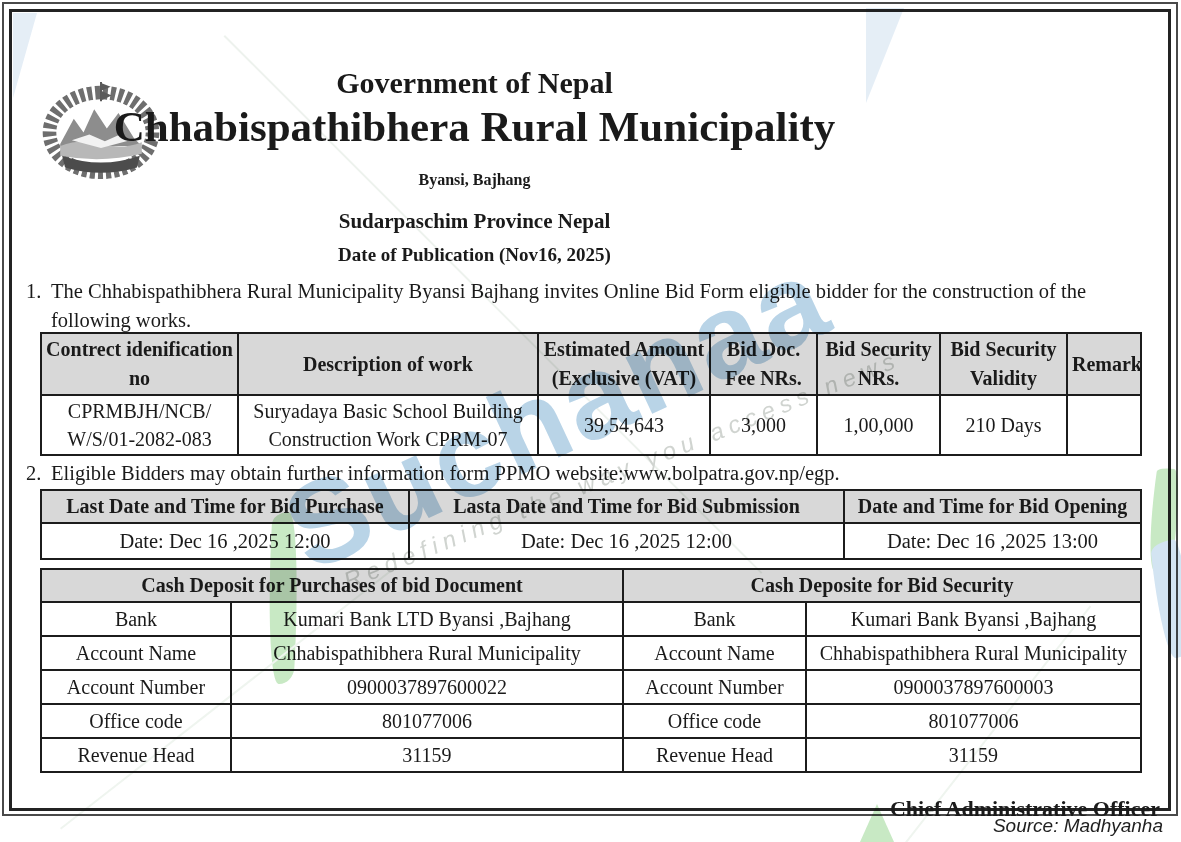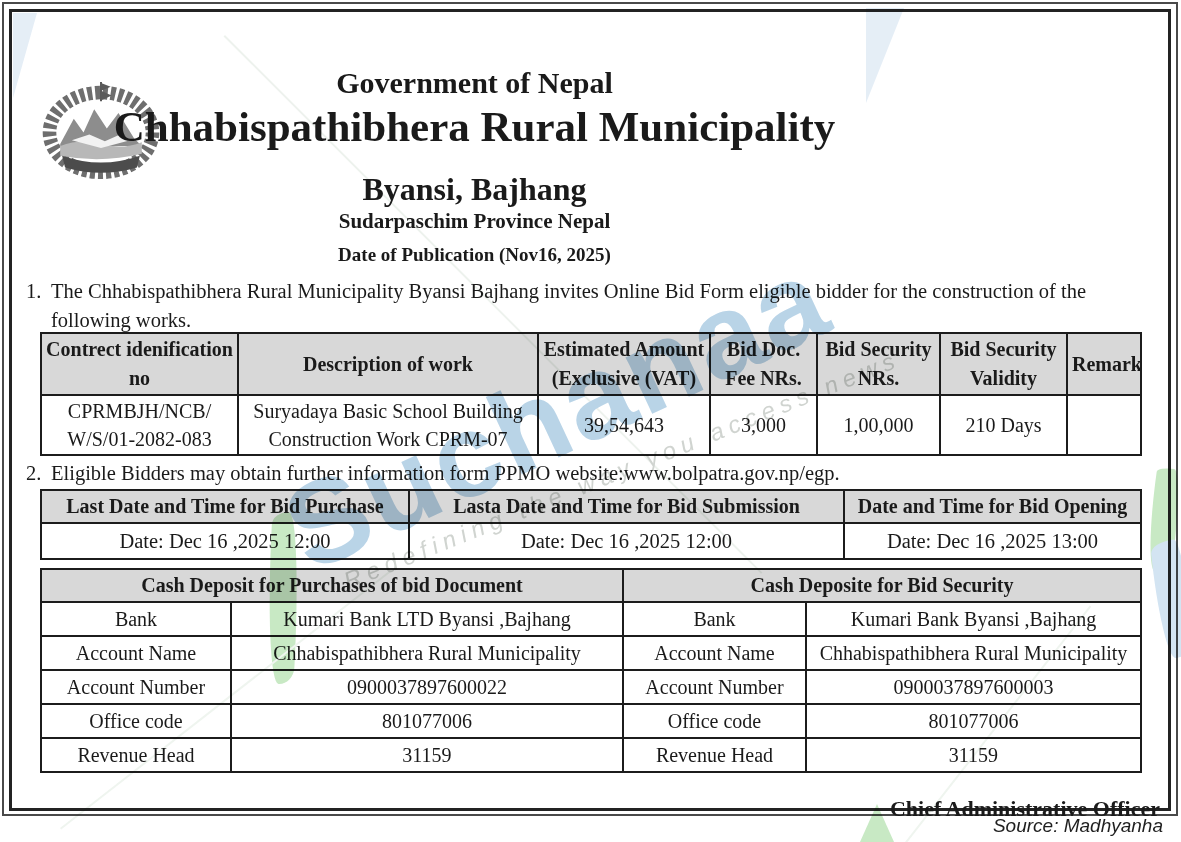--- a/index.html
+++ b/index.html
@@ -15,21 +15,21 @@
 
   
   .banner { position:absolute; left:295px; top:0; width:572px; height:57px;
     background:#141414; z-index:4; display:flex; align-items:center; justify-content:center; }
   .banner span { color:#ffffff; font-size:37px; font-weight:bold; letter-spacing:0.5px; }
 
   
   .hd { position:absolute; left:0; width:949px; text-align:center; font-weight:bold; z-index:3; }
   .hd-gov  { top:66px;  font-size:30px; }
   .hd-muni { top:102px; font-size:43px; }
-  .hd-addr { top:171px; font-size:32px; }
+  .hd-addr { top:171px; font-size:16px; }
   .hd-prov { top:209px; font-size:21px; }
   .hd-pub  { top:244px; font-size:19px; }
 
   
   .emblem { position:absolute; left:33px; top:80px; width:136px; height:102px; z-index:3; }
 
   
   .para { position:absolute; left:26px; width:1146px; font-size:20.5px; line-height:29px; z-index:3; }
   .para-1 { top:277px; }
   .para-2 { top:459px; }

